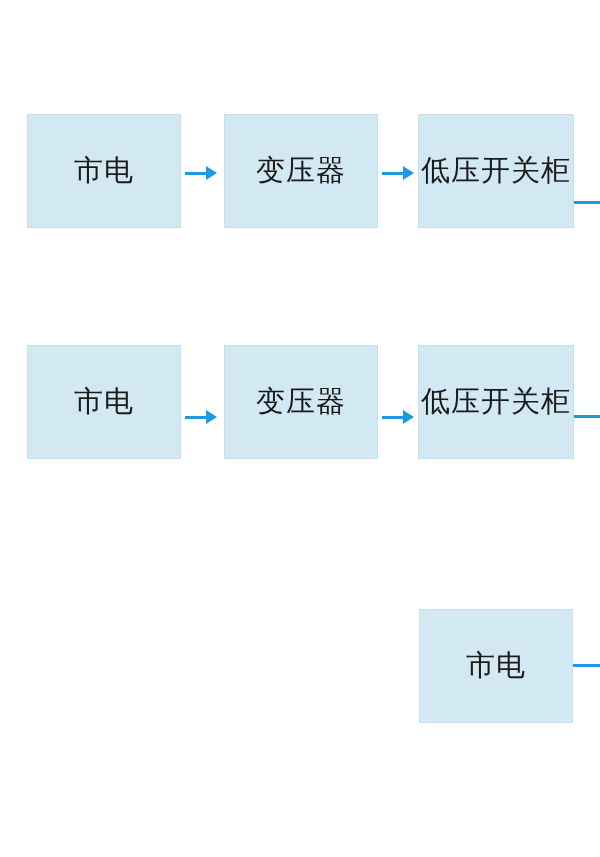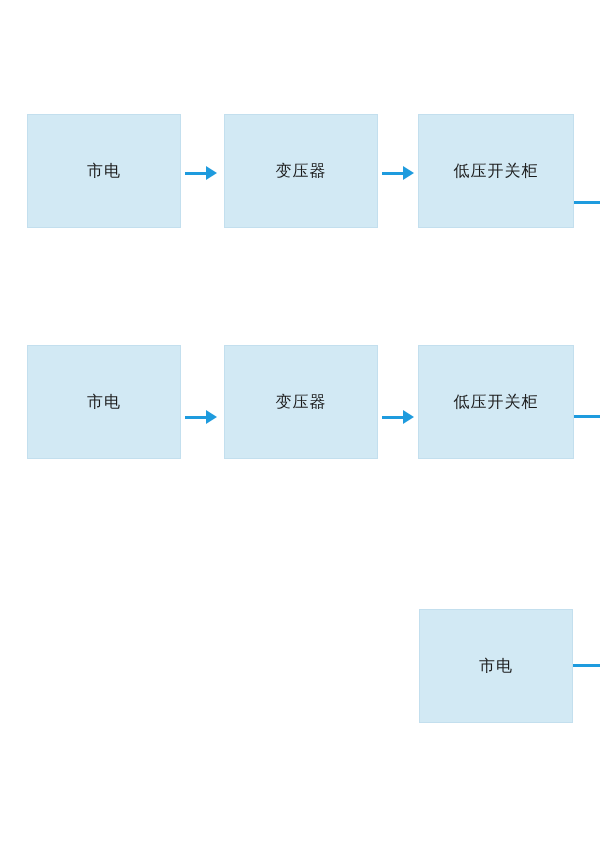--- a/index.html
+++ b/index.html
@@ -21,21 +21,21 @@
   }
   .node {
     position: absolute;
     background: var(--box-fill);
     border: 1px solid var(--box-border);
     display: flex;
     align-items: center;
     justify-content: center;
   }
   .node-label {
-    font-size: 16px;
+    font-size: 29px;
     color: var(--text);
     letter-spacing: 1px;
     white-space: nowrap;
   }
   .arrow { position: absolute; height: 14px; }
   .arrow .shaft {
     position: absolute;
     left: 0; right: 9px;
     top: 50%; margin-top: -1.5px;
     height: 3px;

